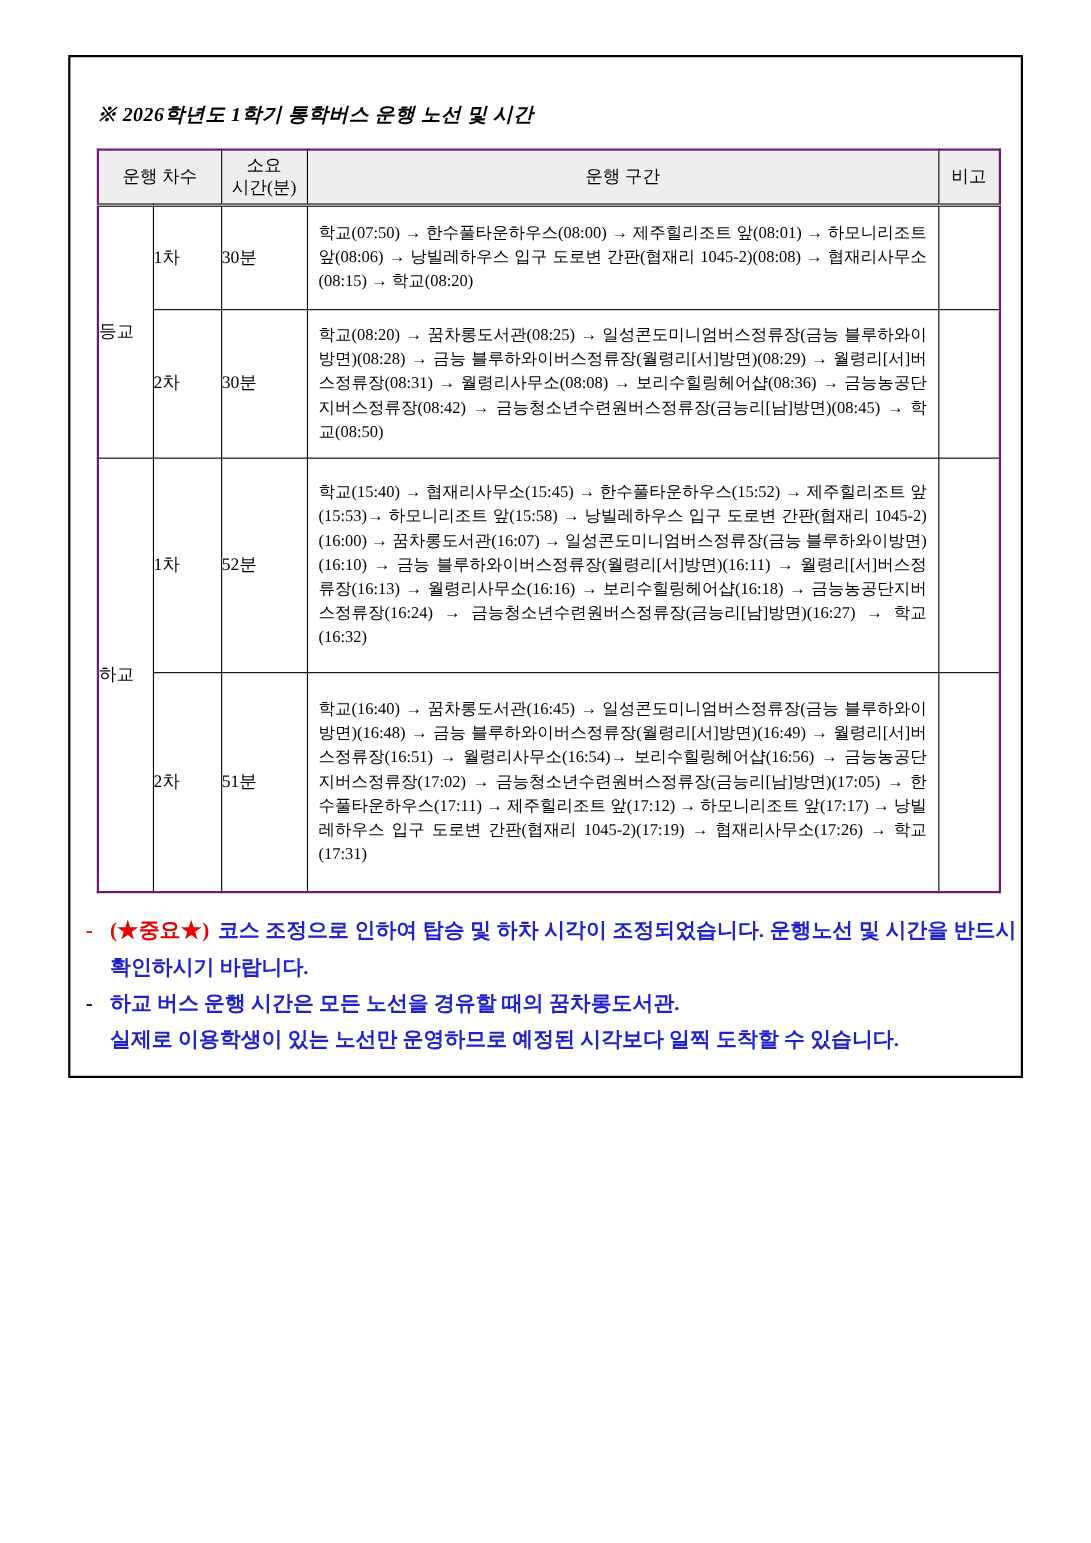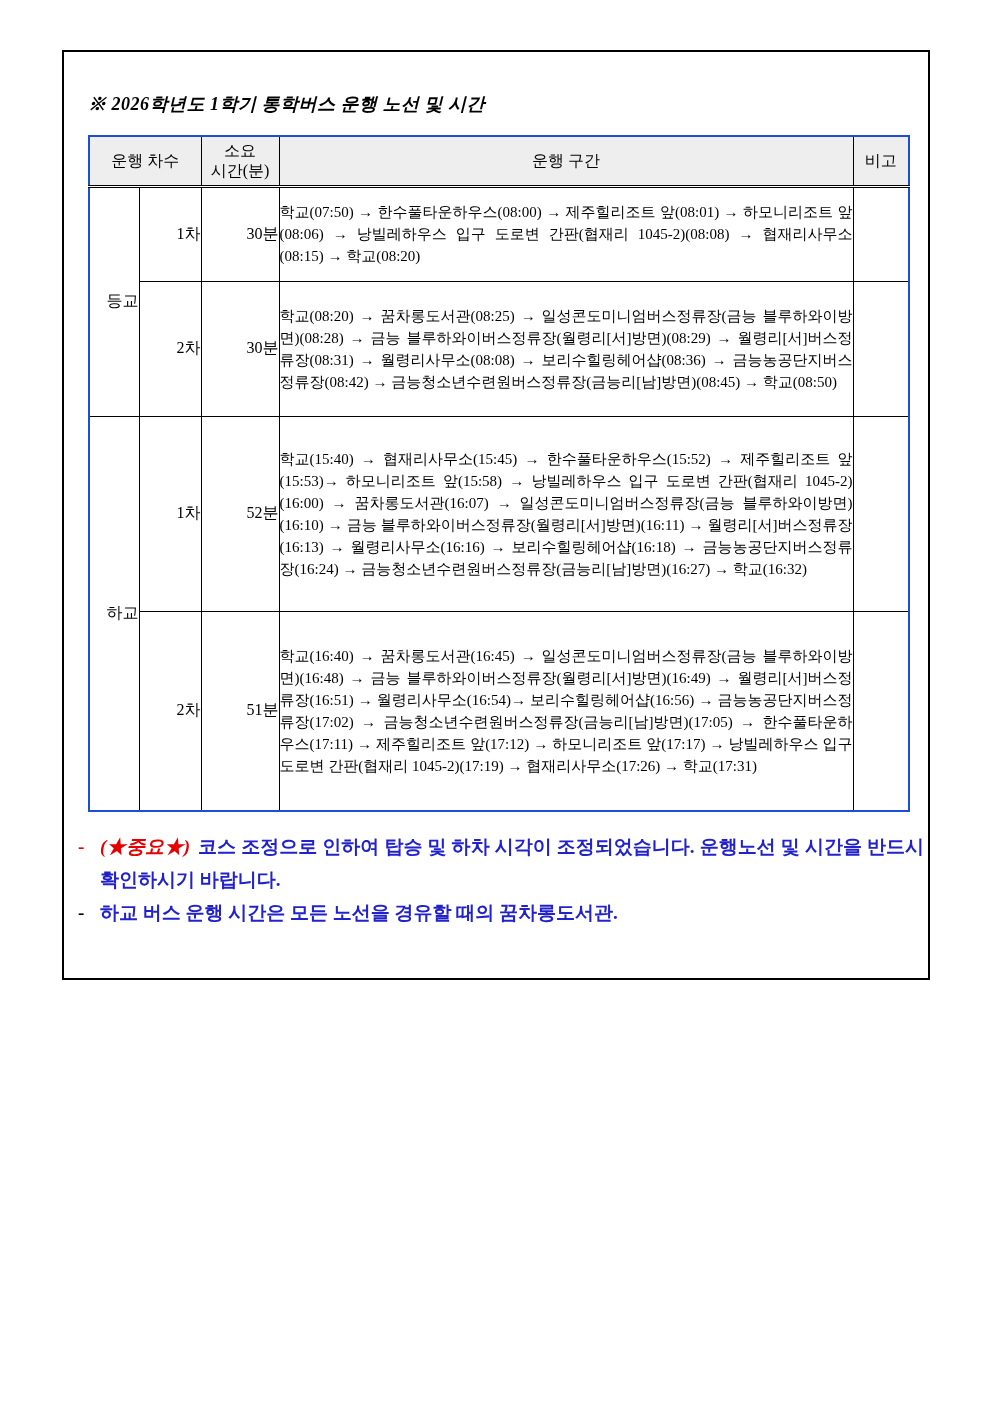--- a/index.html
+++ b/index.html
@@ -25,44 +25,44 @@
     font-weight: bold;
     letter-spacing: 0.5px;
     font-style: italic;
   }
   table.bus-table {
     position: absolute;
     left: 88px; top: 135px;
     width: 820px;
     border-collapse: collapse;
     table-layout: fixed;
-    border: 2px solid #1d4ed8;
+    border: 2px solid #701a75;
   }
   .bus-table th, .bus-table td {
     border: 1px solid #000;
     vertical-align: middle;
   }
   .bus-table thead th {
     background: var(--header_bg, #eeeeee);
     border-bottom: 3px double #000;
     font-weight: normal;
     font-size: 16px;
     text-align: center;
     height: 50px;
     line-height: 20px;
   }
   .cell-center {
-    text-align: right;
+    text-align: left;
     font-size: 16px;
   }
   .cell-route {
     font-size: 15px;
     line-height: 22px;
     text-align: justify;
-    padding: 8px 0;
+    padding: 8px 10px;
   }
   tr.row-h1 { height: 95px; }
   tr.row-h2 { height: 135px; }
   tr.row-h3 { height: 195px; }
   tr.row-h4 { height: 200px; }
   .notes {
     position: absolute;
     left: 78px; top: 830px;
     width: 846px;
     font-weight: bold;
@@ -78,21 +78,20 @@
     flex: 0 0 15px;
     margin-right: 7px;
     color: #000;
   }
   .note-dash.red { color: var(--important_red, #e60000); }
   .note-dash.blank { color: transparent; }
   .note-content { flex: 1 1 auto; text-align: justify; }
   .note-prefix {
     color: var(--important_red, #e60000);
     margin-right: 8px;
-    font-style: italic;
   }
   .note-blue {
     color: var(--note_blue, #2222cc);
     text-underline-offset: 4px;
   }
 </style>
 </head>
 <body>
 
 <div class="doc-border"></div>
@@ -150,13 +149,17 @@
 
 <div class="notes">
   <div class="note-line">
     <span class="note-dash red">-</span>
     <span class="note-content"><span class="note-prefix">(★중요★)</span><span class="note-blue">코스 조정으로 인하여 탑승 및 하차 시각이 조정되었습니다. 운행노선 및 시간을 반드시 확인하시기 바랍니다.</span></span>
   </div>
   <div class="note-line">
     <span class="note-dash">-</span>
     <span class="note-content"><span class="note-blue">하교 버스 운행 시간은 모든 노선을 경유할 때의 꿈차롱도서관.</span></span>
   </div>
+  <div class="note-line">
+    <span class="note-dash blank"></span>
+    <span class="note-content"><span class="note-blue">실제로 이용학생이 있는 노선만 운영하므로 예정된 시각보다 일찍 도착할 수 있습니다.</span></span>
+  </div>
 </div>
 
 </body></html>

